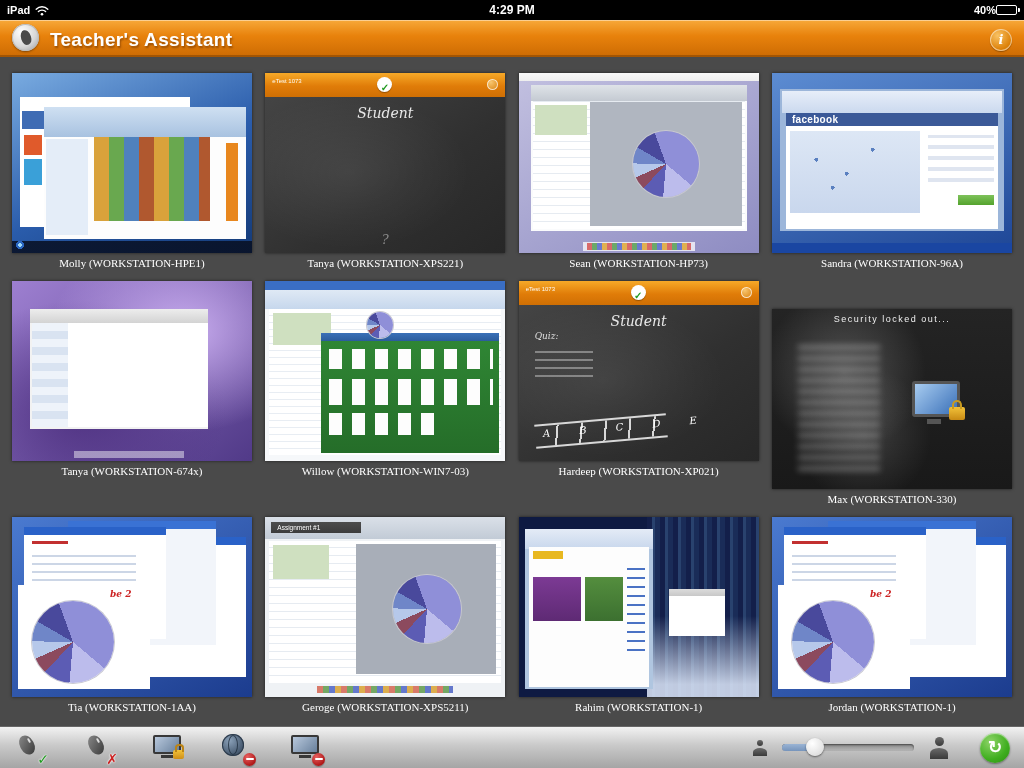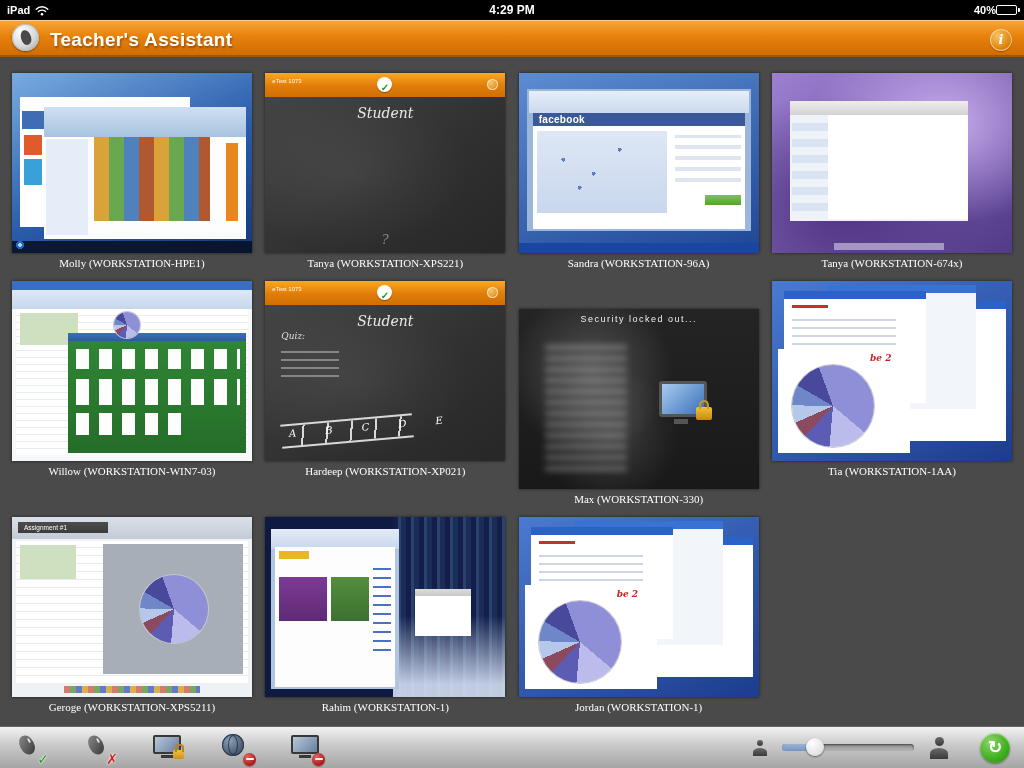--- a/index.html
+++ b/index.html
@@ -314,20 +314,26 @@
       <div class="thumb sc-chalk">
         <span class="et-appbar">eTest 1073</span>
         <span class="et-logo"><i>✓</i></span>
         <span class="et-info"></span>
         <span class="et-student">Student</span>
         <span class="et-q">?</span>
       </div>
       <figcaption class="caption">Tanya (WORKSTATION-XPS221)</figcaption>
     </figure>
 
+    <figure class="cell">
+      <div class="thumb sc-sean">
+        <span class="pie pie-sean"></span>
+      </div>
+      <figcaption class="caption">Sean (WORKSTATION-HP73)</figcaption>
+    </figure>
 
     <figure class="cell">
       <div class="thumb sc-sandra">
         <span class="fb-logo">facebook</span>
       </div>
       <figcaption class="caption">Sandra (WORKSTATION-96A)</figcaption>
     </figure>
 
     <figure class="cell">
       <div class="thumb sc-tanya"></div>

